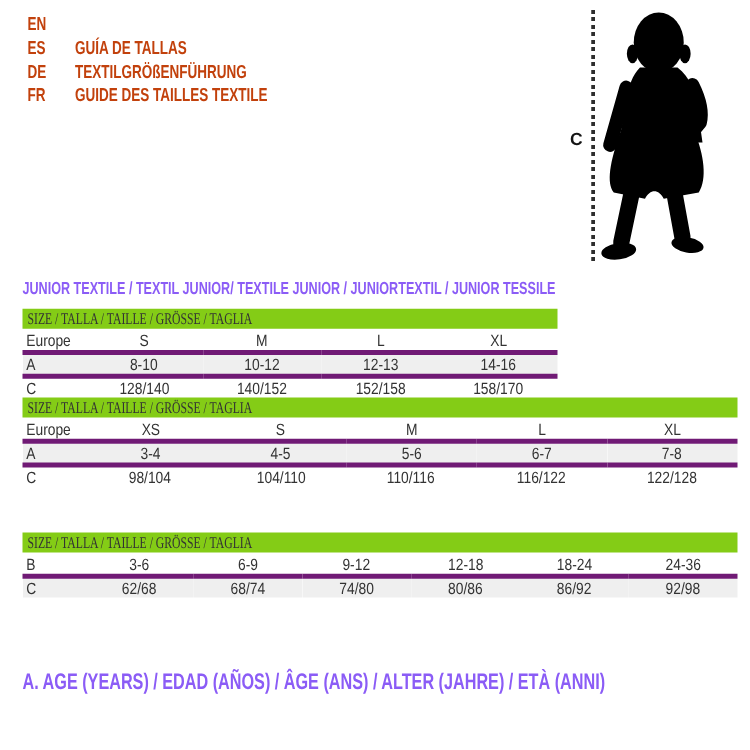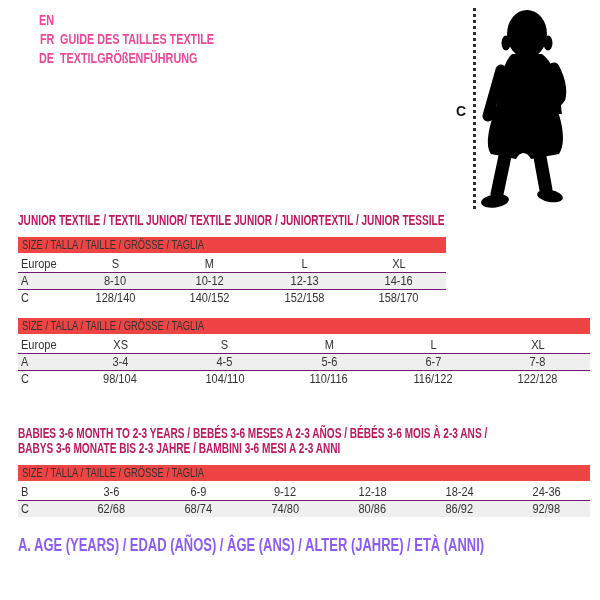--- a/index.html
+++ b/index.html
@@ -8,75 +8,79 @@
     position:relative;
     background:#ffffff;
     font-family:"Liberation Sans", sans-serif;
     color:#1c1c1c;
     overflow:hidden;
   }
 
   
   .lang-block { position:absolute; left:22px; top:10px; }
   .lang-row { display:flex; height:19px; align-items:center; }
-  .lang-code, .lang-text { font-weight:bold; font-size:15px; color:#ec4899;text-align:right; }
+  .lang-code, .lang-text { font-weight:bold; font-size:15px; color:#c2410c; }
   .lang-code { width:38px; flex:0 0 38px; }
   .lang-code > span, .lang-text > span { display:inline-block; transform:scaleX(.72); transform-origin:0 50%; white-space:nowrap; }
 
   
   .measure-line {
     position:absolute; left:473px; top:8px; width:3px; height:204px;
     background:repeating-linear-gradient(to bottom,#2d2d2d 0 3px, transparent 3px 6px);
   }
   .measure-label { position:absolute; left:456px; top:103px; font-weight:bold; font-size:14px; color:#141414; }
   .baby-svg { position:absolute; left:480px; top:6px; }
 
   
   .size-section { position:absolute; left:18px; }
   .size-section[data-table="0"] { top:213px; width:428px; }
   .size-section[data-table="1"] { top:318px; width:572px; }
   .size-section[data-table="2"] { top:426px; width:572px; }
   .tbl-title { margin-bottom:9px; }
-  .tbl-title > div { font-weight:bold; font-size:14px; line-height:15px; color:#be185d; }
+  .tbl-title > div { font-weight:bold; font-size:14px; line-height:15px; color:#8b5cf6;margin-top:10px; }
   .tbl-title > div > span { display:inline-block; transform:scaleX(.72); transform-origin:0 50%; white-space:nowrap; }
   .band {
-    background:#ef4444; height:16px; line-height:16px;
-    font-size:13px; color:#333; padding-left:4px;
+    background:#84cc16; height:16px; line-height:16px;
+    font-size:13px; color:#333; padding-left:4px;font-family:Liberation Serif, serif;
   }
   .band > span { display:inline-block; transform:scaleX(.72); transform-origin:0 50%; white-space:nowrap; }
   .size-section table { width:100%; border-collapse:collapse; table-layout:fixed; margin-top:2px; }
   .size-section td {
     font-size:13px; color:#333; text-align:center; height:17px; padding:0;
-    border-bottom:1px solid #701a75; overflow:hidden;
+    border-bottom:4px solid #701a75; overflow:hidden;
   }
   .size-section tr:last-child td { border-bottom:none; }
   .size-section tr:nth-child(2) td { background:#efefef; }
   .size-section td.rowlabel { width:50px; text-align:left; padding-left:3px; }
   .size-section td > span { display:inline-block; transform:scaleX(.85); transform-origin:50% 50%; white-space:nowrap; }
   .size-section td.rowlabel > span { transform-origin:0 50%; }
 
   
   .footnotes { position:absolute; left:18px; top:537px; }
   .footnote { font-weight:bold; font-size:18px; line-height:16px; color:#8b5cf6; }
   .footnote > span { display:inline-block; transform:scaleX(.72); transform-origin:0 50%; white-space:nowrap; }
 </style>
 </head>
 <body>
 
 <div class="lang-block">
     <div class="lang-row">
       <span class="lang-code"><span>EN</span></span>
     </div>
     <div class="lang-row">
-      <span class="lang-code"><span>FR</span></span>
-      <span class="lang-text"><span>GUIDE DES TAILLES TEXTILE</span></span>
+      <span class="lang-code"><span>ES</span></span>
+      <span class="lang-text"><span>GUÍA DE TALLAS</span></span>
     </div>
     <div class="lang-row">
       <span class="lang-code"><span>DE</span></span>
       <span class="lang-text"><span>TEXTILGRÖßENFÜHRUNG</span></span>
+    </div>
+    <div class="lang-row">
+      <span class="lang-code"><span>FR</span></span>
+      <span class="lang-text"><span>GUIDE DES TAILLES TEXTILE</span></span>
     </div>
   </div>
 
 <div class="measure-line"></div>
 <div class="measure-label">C</div>
 <svg class="baby-svg" width="102" height="206" viewBox="0 0 102 206" fill="#000" stroke="none" aria-hidden="true">
 
   <ellipse cx="47" cy="28" rx="20" ry="24"></ellipse>
   <ellipse cx="26" cy="37" rx="4.5" ry="7.5"></ellipse>
   <ellipse cx="68" cy="37" rx="4.5" ry="7.5"></ellipse>
@@ -154,24 +158,20 @@
           <td><span>104/110</span></td>
           <td><span>110/116</span></td>
           <td><span>116/122</span></td>
           <td><span>122/128</span></td>
         </tr>
       </tbody>
     </table>
 </section>
 
 <section class="size-section" data-table="2">
-  <div class="tbl-title">
-      <div><span>BABIES 3-6 MONTH TO 2-3 YEARS / BEBÉS 3-6 MESES A 2-3 AÑOS / BÉBÉS 3-6 MOIS À 2-3 ANS /</span></div>
-      <div><span>BABYS 3-6 MONATE BIS 2-3 JAHRE / BAMBINI 3-6 MESI A 2-3 ANNI</span></div>
-    </div>
   <div class="band"><span>SIZE / TALLA / TAILLE / GRÖSSE / TAGLIA</span></div>
   <table>
       <tbody>
         <tr>
           <td class="rowlabel"><span>B</span></td>
           <td><span>3-6</span></td>
           <td><span>6-9</span></td>
           <td><span>9-12</span></td>
           <td><span>12-18</span></td>
           <td><span>18-24</span></td>

